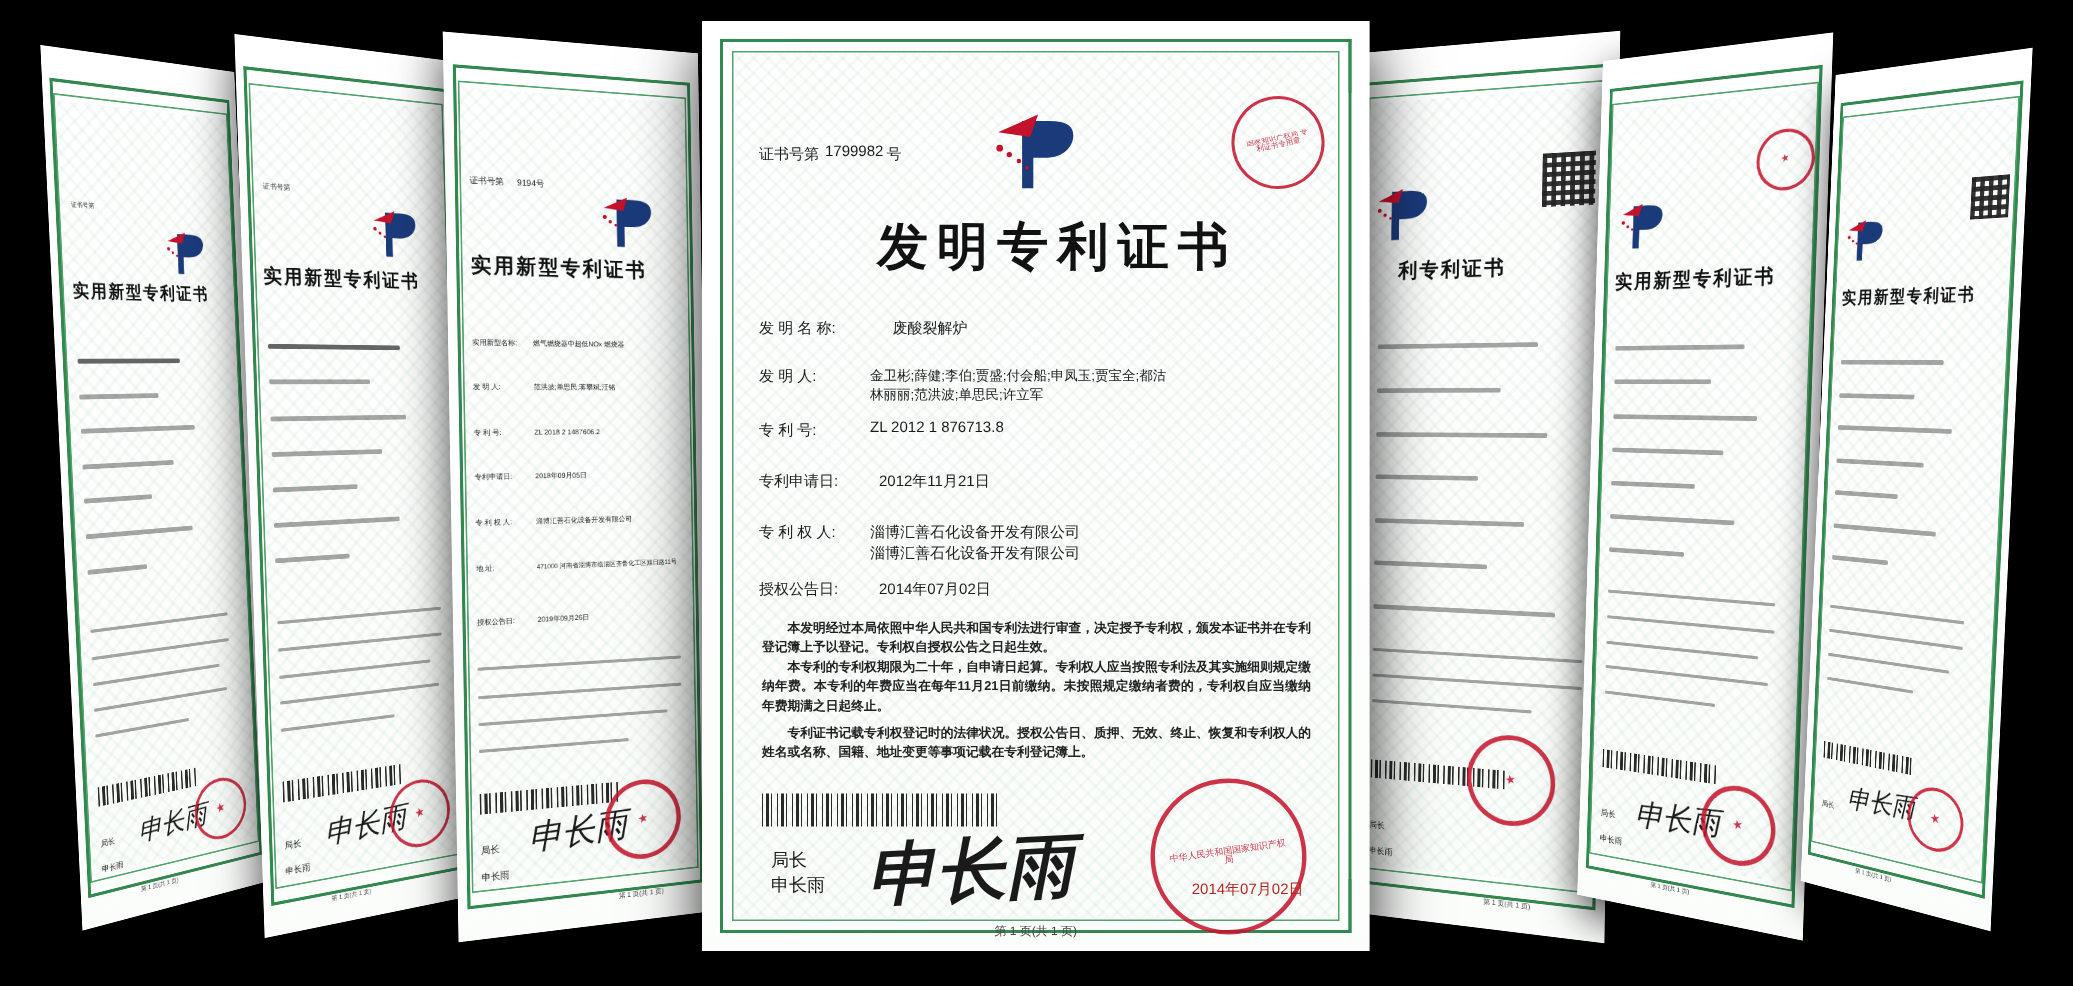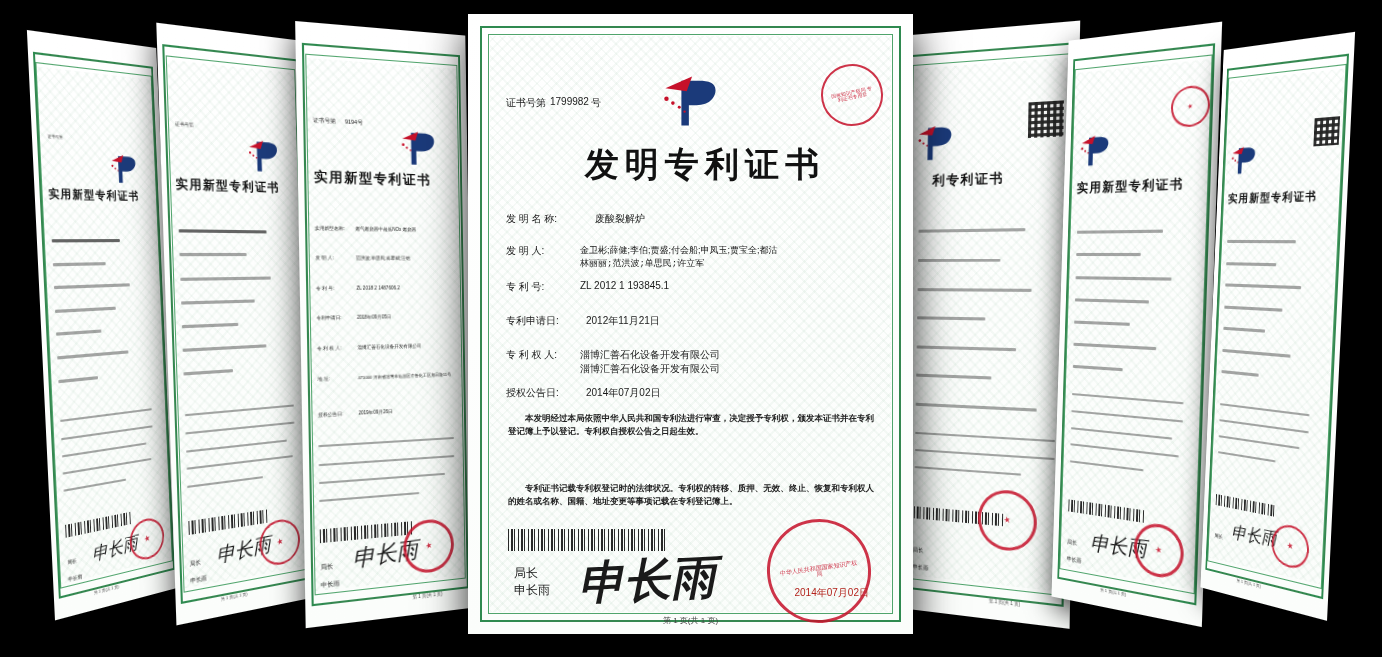--- a/index.html
+++ b/index.html
@@ -514,37 +514,38 @@
         <span style="display:block; max-width:48px; overflow:hidden;">国家知识产权局 专利证书专用章</span>
       </div>
 
       <div class="title-cn" style="left:0; right:0; top:128px; text-align:center; font-size:34px; letter-spacing:.18em; color:#111;margin-left:29px;">发明专利证书</div>
 
       <div class="txt" style="left:38px; top:198px; font-size:10px;">发 明 名 称:</div>
       <div class="txt" style="left:112px; top:198px; font-size:10px;margin-left:15px;">废酸裂解炉</div>
 
       <div class="txt" style="left:38px; top:230px; font-size:10px;">发 明 人:</div>
       <div class="txt" style="left:112px; top:230px; font-size:9px;">金卫彬;薛健;李伯;贾盛;付会船;申凤玉;贾宝全;都沽</div>
-      <div class="txt" style="left:112px; top:243px; font-size:9px;font-family:Liberation Mono, monospace;">林丽丽;范洪波;单思民;许立军</div>
+      <div class="txt" style="left:112px; top:243px; font-size:9px;">林丽丽;范洪波;单思民;许立军</div>
 
       <div class="txt" style="left:38px; top:266px; font-size:10px;">专 利 号:</div>
-      <div class="txt" style="left:112px; top:266px; font-size:10px;">ZL 2012 1 193845.1</div>
+      <div class="txt" style="left:112px; top:266px; font-size:10px;">ZL 2012 1 876713.8</div>
 
       <div class="txt" style="left:38px; top:300px; font-size:10px;">专利申请日:</div>
       <div class="txt" style="left:118px; top:300px; font-size:10px;">2012年11月21日</div>
 
       <div class="txt" style="left:38px; top:334px; font-size:10px;">专 利 权 人:</div>
       <div class="txt" style="left:112px; top:334px; font-size:10px;">淄博汇善石化设备开发有限公司</div>
       <div class="txt" style="left:112px; top:348px; font-size:10px;">淄博汇善石化设备开发有限公司</div>
 
       <div class="txt" style="left:38px; top:372px; font-size:10px;">授权公告日:</div>
       <div class="txt" style="left:118px; top:372px; font-size:10px;">2014年07月02日</div>
 
       <div class="paragraph" style="left:40px; width:366px; top:398px; font-size:8.5px; text-indent:17px;">本发明经过本局依照中华人民共和国专利法进行审查，决定授予专利权，颁发本证书并在专利登记簿上予以登记。专利权自授权公告之日起生效。</div>
-      <div class="paragraph" style="left:40px; width:366px; top:468px; font-size:8.5px; text-indent:17px;">专利证书记载专利权登记时的法律状况。专利权的转移、质押、无效、终止、恢复和专利权人的姓名或名称、国籍、地址变更等事项记载在专利登记簿上。</div>
+      <div class="paragraph" style="left:40px; width:366px; top:424px; font-size:8.5px; text-indent:17px;">本专利的专利权期限为二十年，自申请日起算。专利权人应当按照专利法及其实施细则规定缴纳年费。本专利的年费应当在每年11月21日前缴纳。未按照规定缴纳者费的，专利权自应当缴纳年费期满之日起终止。</div>
+      <div class="paragraph" style="left:40px; width:366px; top:468px; font-size:8.5px; text-indent:17px;">专利证书记载专利权登记时的法律状况。授权公告日、质押、无效、终止、恢复和专利权人的姓名或名称、国籍、地址变更等事项记载在专利登记簿上。</div>
 
       <div class="barcode" style="left:40px; top:515px; width:160px; height:22px;"></div>
 
       <div class="txt" style="left:46px; top:551px; font-size:12px;">局长</div>
       <div class="txt" style="left:46px; top:568px; font-size:12px;">申长雨</div>
       <div class="sign" style="left:110px; top:536px; font-size:46px; font-weight:bold;">申长雨</div>
 
       <div class="stamp-round big" style="right:42px; top:505px; width:104px; height:104px; font-size:6px; padding:9px; transform: rotate(-8deg);">
         <span style="display:block;">中华人民共和国国家知识产权局</span>
       </div>

